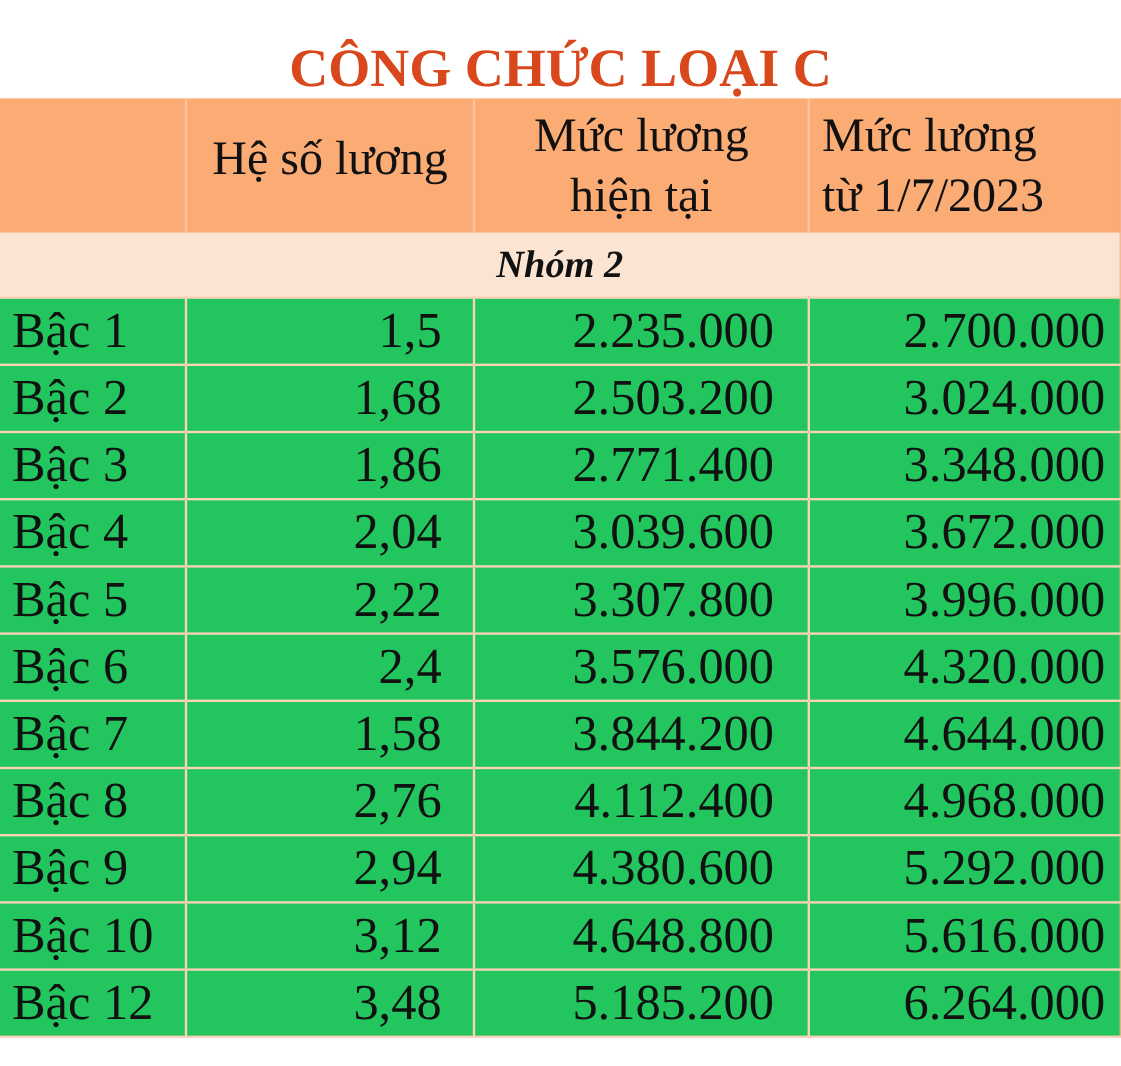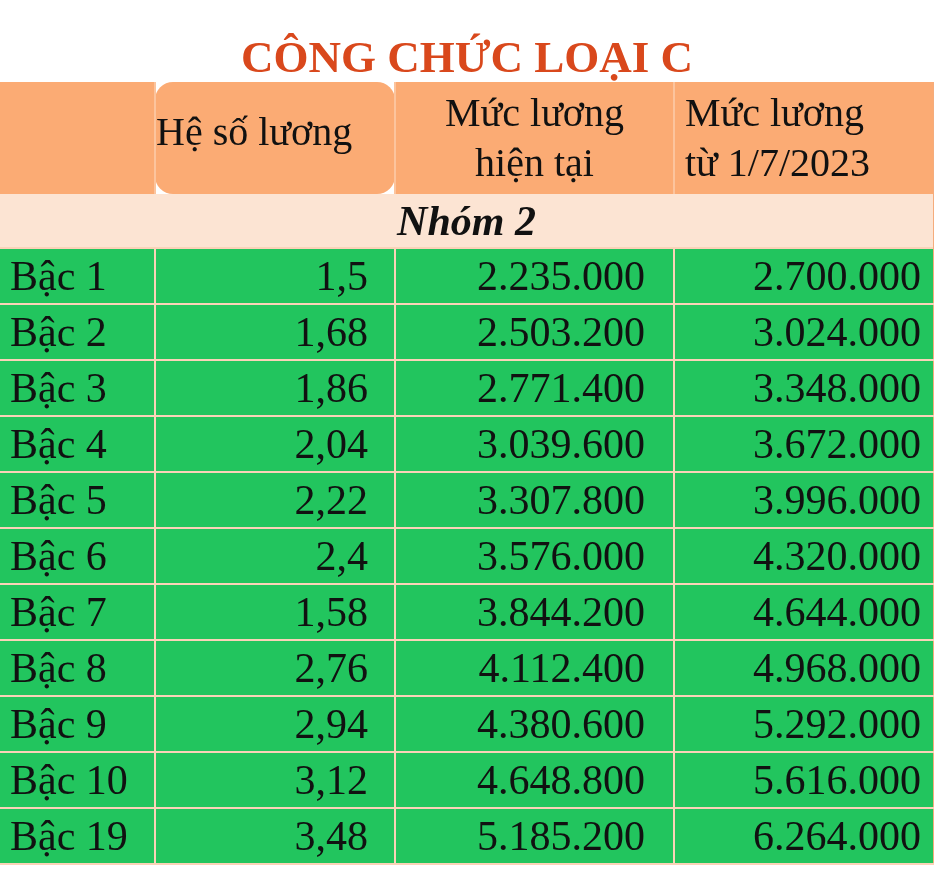--- a/index.html
+++ b/index.html
@@ -33,28 +33,28 @@
     border-bottom:2px solid var(--grid-line);
   }
   
   tr.header-row th{
     background:var(--header-bg);
     height:112px;vertical-align:middle;
     font-size:40px;font-weight:normal;line-height:50px;
     border:none;
   }
   tr.header-row th + th{border-left:2px solid var(--header-sep);}
-  th.h-coef{vertical-align:bottom;text-align:left;padding-bottom:12px;border-radius:18px;}
+  th.h-coef{vertical-align:bottom;text-align:center;padding-bottom:12px;}
   th.h-current{text-align:center;}
   th.h-new{text-align:left;padding-left:10px;font-weight:bold;}
   
   tr.group-row td{
     background:var(--group-bg);
     height:54px;text-align:center;vertical-align:middle;
-    font-size:42px;font-weight:bold;font-style:italic;
+    font-size:32px;font-weight:bold;font-style:italic;
     border:none;
   }
   
   tbody.data tr td{
     height:56px;background:#22c55e;vertical-align:middle;
     font-size:42px;line-height:52px;
     border:2px solid var(--grid-line);
   }
   tbody.data tr td:first-child{border-left:none;}
   tbody.data tr td:last-child{border-right:2px solid var(--outer-border);}
@@ -151,21 +151,21 @@
           <td class="c2">4.380.600</td>
           <td class="c3">5.292.000</td>
         </tr>
         <tr>
           <td class="c0">Bậc 10</td>
           <td class="c1">3,12</td>
           <td class="c2">4.648.800</td>
           <td class="c3">5.616.000</td>
         </tr>
         <tr>
-          <td class="c0">Bậc 19</td>
+          <td class="c0">Bậc 12</td>
           <td class="c1">3,48</td>
           <td class="c2">5.185.200</td>
           <td class="c3">6.264.000</td>
         </tr>
       </tbody>
   </table>
 
 </div>
 
 </body></html>

